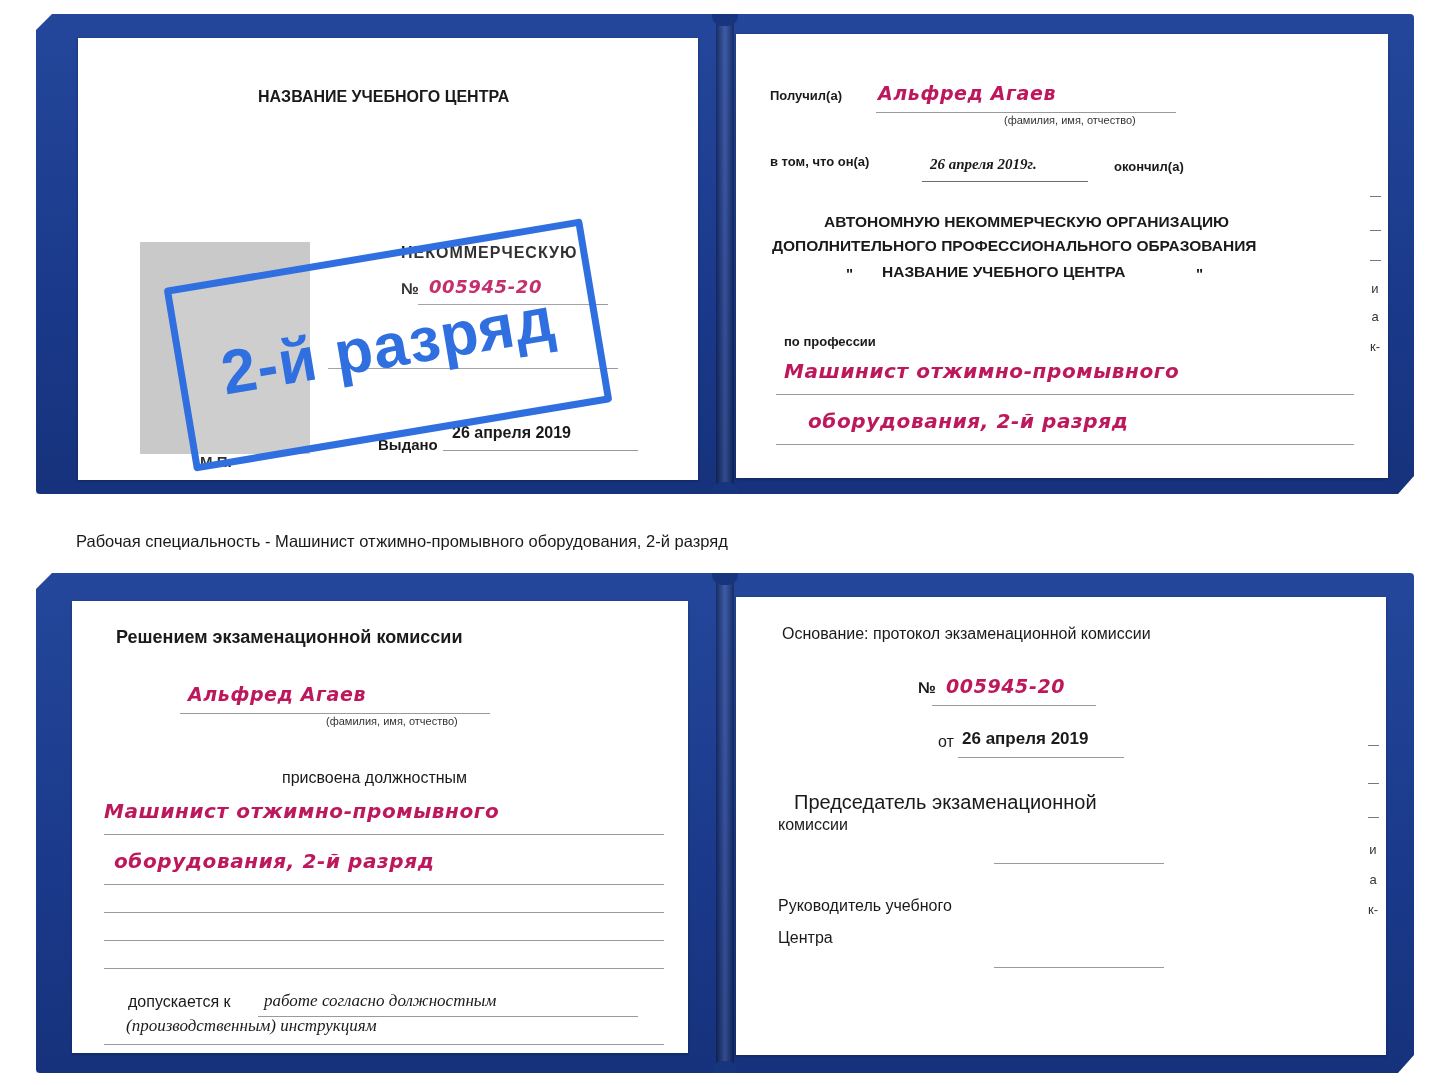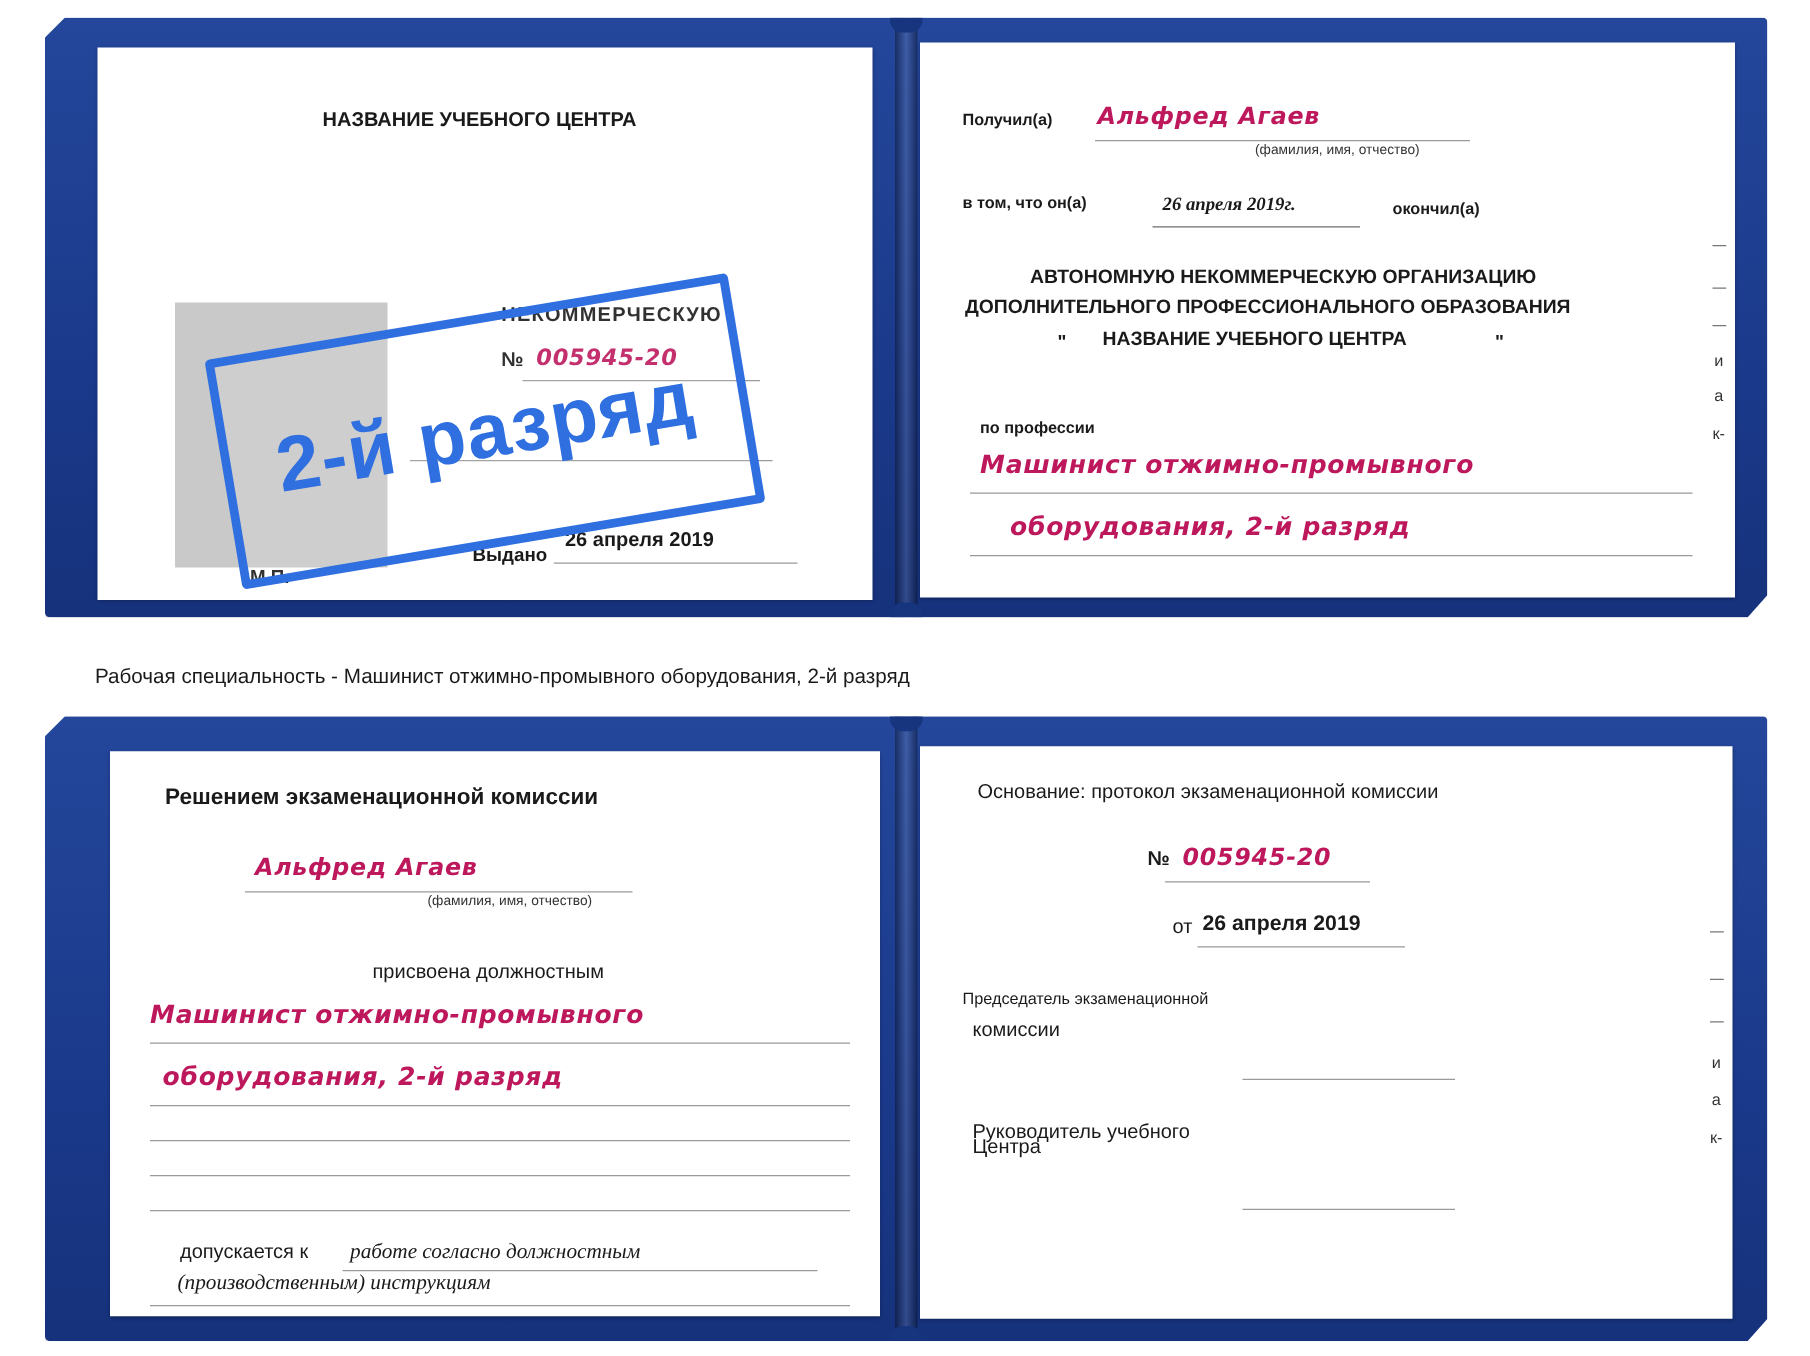--- a/index.html
+++ b/index.html
@@ -222,21 +222,21 @@
     <span>2-й разряд</span>
   </div>
 
   <div class="caption">Рабочая специальность - Машинист отжимно-промывного оборудования, 2-й разряд</div>
 
   <div class="book bottom">
     <div class="spine" style="left:680px;"></div>
     <div class="spine-notch" style="left:676px; top:0;"></div>
     <div class="spine-notch" style="left:676px; top:488px; border-radius:10px 10px 0 0;"></div>
 
-    <div class="page-sheet" style="left:52px; top:28px; width:616px; height:452px;">
+    <div class="page-sheet" style="left:36px; top:28px; width:616px; height:452px;">
       <div class="txt label-bold" style="position:absolute; left:44px; top:26px; font-size:18px;">Решением экзаменационной комиссии</div>
 
       <div class="hand" style="position:absolute; left:116px; top:82px; font-size:19px;">Альфред Агаев</div>
       <div class="rule" style="left:108px; top:112px; width:310px;"></div>
       <div class="small" style="position:absolute; left:254px; top:114px;">(фамилия, имя, отчество)</div>
 
       <div class="txt" style="position:absolute; left:210px; top:168px; font-size:16px;">присвоена должностным</div>
 
       <div class="hand" style="position:absolute; left:32px; top:198px; font-size:20px;">Машинист отжимно-промывного</div>
       <div class="rule" style="left:32px; top:233px; width:560px;"></div>
@@ -257,26 +257,26 @@
       <div class="txt" style="position:absolute; left:46px; top:28px; font-size:16px;">Основание: протокол экзаменационной комиссии</div>
 
       <div class="txt label-bold" style="position:absolute; left:182px; top:82px; font-size:16px;">№</div>
       <div class="hand" style="position:absolute; left:210px; top:78px; font-size:19px;">005945-20</div>
       <div class="rule" style="left:196px; top:108px; width:164px;"></div>
 
       <div class="txt" style="position:absolute; left:202px; top:136px; font-size:16px;">от</div>
       <div class="txt label-bold" style="position:absolute; left:226px; top:132px; font-size:17px;">26 апреля 2019</div>
       <div class="rule" style="left:222px; top:160px; width:166px;"></div>
 
-      <div class="txt" style="position:absolute; left:34px; top:194px; font-size:13px;">Председатель экзаменационной</div>
+      <div class="txt" style="position:absolute; left:58px; top:194px; font-size:20px;">Председатель экзаменационной</div>
       <div class="txt" style="position:absolute; left:42px; top:219px; font-size:16px;">комиссии</div>
       <div class="rule" style="left:258px; top:266px; width:170px;"></div>
 
       <div class="txt" style="position:absolute; left:42px; top:300px; font-size:16px;">Руководитель учебного</div>
-      <div class="txt" style="position:absolute; left:42px; top:312px; font-size:16px;">Центра</div>
+      <div class="txt" style="position:absolute; left:42px; top:332px; font-size:16px;">Центра</div>
       <div class="rule" style="left:258px; top:370px; width:170px;"></div>
 
       <div class="tick" style="left:632px; top:148px;"></div>
       <div class="tick" style="left:632px; top:186px;"></div>
       <div class="tick" style="left:632px; top:220px;"></div>
       <div class="edge-col" style="left:626px; top:238px; width:22px;">и</div>
       <div class="edge-col" style="left:626px; top:268px; width:22px;">а</div>
       <div class="edge-col" style="left:624px; top:298px; width:26px;">к-</div>
     </div>
   </div>

